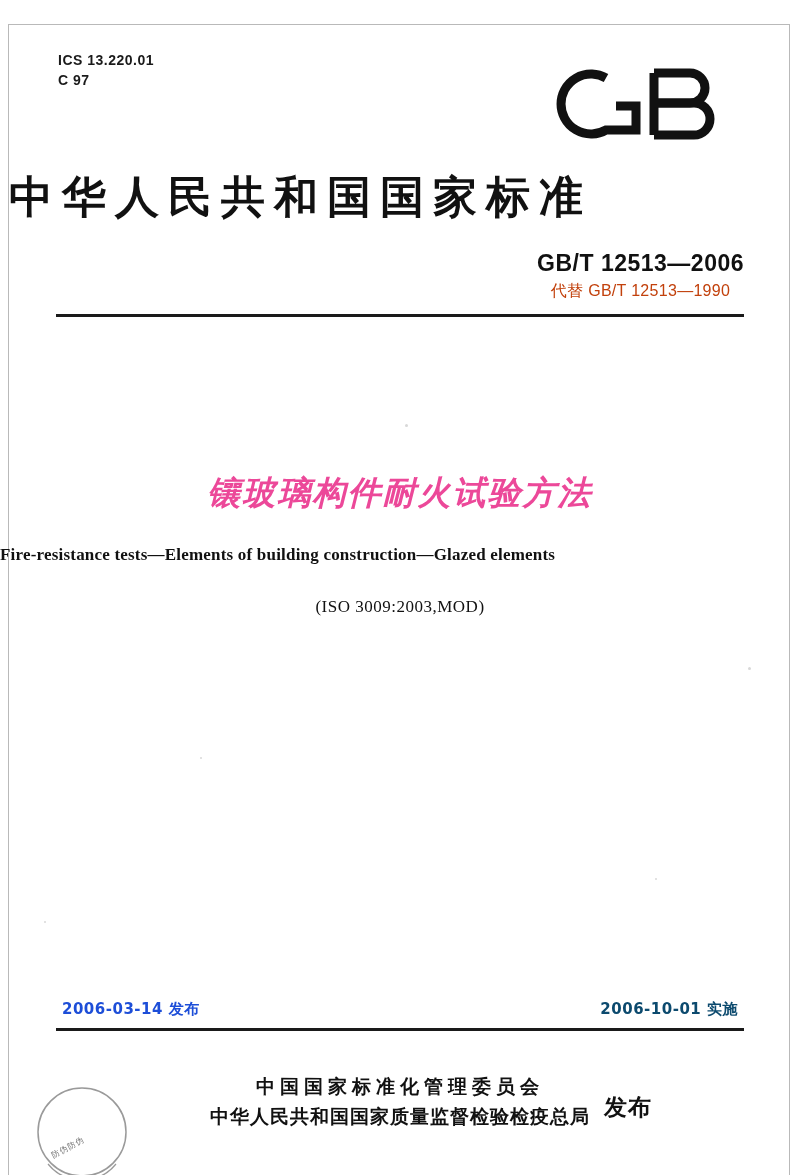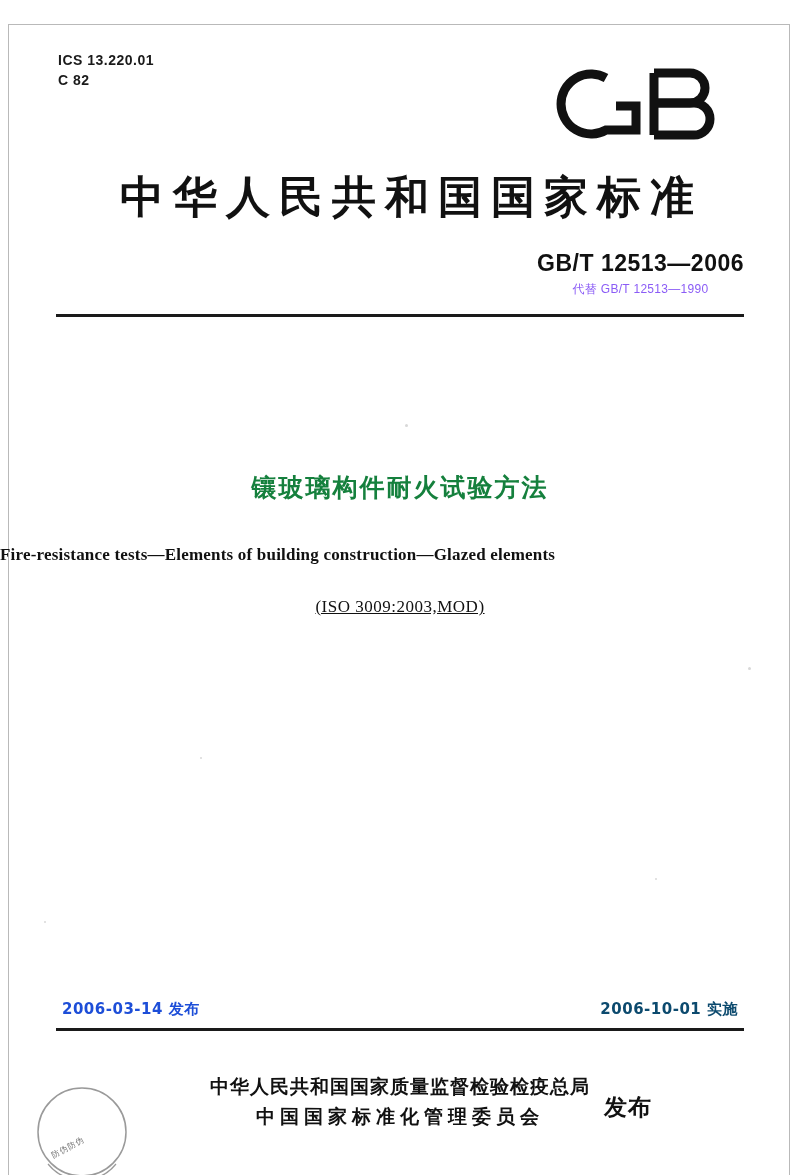--- a/index.html
+++ b/index.html
@@ -47,70 +47,71 @@
     top: 40px;
     width: 200px;
     height: 96px;
   }
 
   .cn-title {
     position: absolute;
     left: 0;
     right: 0;
     top: 152px;
-    text-align: center;
+    text-align: left;
     font-family: "DejaVu Sans", sans-serif;
     font-size: 44px;
     font-weight: bold;
     letter-spacing: 9px;
     color: #111111;
-    padding-left: 23px;
+    padding-left: 9px;
   }
 
   .std-no {
     position: absolute;
     right: 56px;
     top: 234px;
     text-align: center;
   }
   .std-no .main {
     font-family: "Liberation Sans", sans-serif;
     font-size: 23px;
     font-weight: bold;
     color: #111111;
     letter-spacing: 0.5px;
   }
   .std-no .sub {
     font-family: "Liberation Sans", sans-serif;
-    font-size: 12px;
-    color: #8b5cf6;
+    font-size: 16px;
+    color: #c2410c;
     margin-top: 4px;
     letter-spacing: 0.3px;
   }
 
   .rule-top {
     position: absolute;
     left: 56px;
     right: 56px;
     top: 298px;
     height: 3px;
     background: #1a1a1a;
   }
 
   .doc-title-cn {
     position: absolute;
     left: 0;
     right: 0;
     top: 455px;
     text-align: center;
     font-family: "DejaVu Sans", sans-serif;
-    font-size: 25px;
+    font-size: 33px;
     font-weight: bold;
     letter-spacing: 2px;
-    color: #15803d;
+    color: #ec4899;
+    font-style: italic;
   }
 
   .doc-title-en {
     position: absolute;
     left: 0;
     right: 0;
     top: 529px;
     text-align: left;
     font-family: "Liberation Serif", serif;
     font-size: 17px;
@@ -122,21 +123,20 @@
   .doc-iso {
     position: absolute;
     left: 0;
     right: 0;
     top: 581px;
     text-align: center;
     font-family: "Liberation Serif", serif;
     font-size: 17px;
     color: #111111;
     letter-spacing: 0.5px;
-    text-decoration: underline;
   }
 
   .rule-bottom {
     position: absolute;
     left: 56px;
     right: 56px;
     top: 1012px;
     height: 3px;
     background: #1a1a1a;
   }
@@ -223,21 +223,21 @@
   <div class="page-frame"></div>
 
   <div class="speck" style="left:405px; top:408px; width:3px; height:3px;"></div>
   <div class="speck" style="left:748px; top:651px; width:3px; height:3px;"></div>
   <div class="speck" style="left:200px; top:741px; width:2px; height:2px;"></div>
   <div class="speck" style="left:655px; top:862px; width:2px; height:2px;"></div>
   <div class="speck" style="left:44px; top:905px; width:2px; height:2px;"></div>
 
   <div class="ics-block">
     <div>ICS 13.220.01</div>
-    <div>C 82</div>
+    <div>C 97</div>
   </div>
 
   <div class="gb-logo">
     <svg viewBox="0 0 200 96" width="200" height="96" aria-hidden="true">
       <g fill="none" stroke="#111111" stroke-width="7">
 
         <path d="M62 22 A30 30 0 1 0 62 74 L62 74 L92 74 L92 50 L72 50" stroke-width="9" stroke-linecap="butt" stroke-linejoin="miter"></path>
 
         <path d="M110 17 L110 79" stroke-width="9"></path>
         <path d="M110 17 L146 17 A15 15 0 0 1 146 47 L110 47" stroke-width="9"></path>
@@ -258,22 +258,22 @@
   <div class="doc-title-cn">镶玻璃构件耐火试验方法</div>
   <div class="doc-title-en">Fire-resistance tests—Elements of building construction—Glazed elements</div>
   <div class="doc-iso">(ISO 3009:2003,MOD)</div>
 
   <div class="date-issue">2006-03-14 发布</div>
   <div class="date-effective">2006-10-01 实施</div>
 
   <div class="rule-bottom"></div>
 
   <div class="publisher">
+    <div class="line line2">中国国家标准化管理委员会</div>
     <div class="line">中华人民共和国国家质量监督检验检疫总局</div>
-    <div class="line line2">中国国家标准化管理委员会</div>
   </div>
   <div class="publish-word">发布</div>
 
   <div class="seal">
     <svg viewBox="0 0 92 92" width="92" height="92" aria-hidden="true">
       <circle cx="46" cy="46" r="44" fill="none" stroke="#9a9a9a" stroke-width="1.5"></circle>
       <path d="M12 78 A44 44 0 0 0 80 78" fill="none" stroke="#9a9a9a" stroke-width="1.2"></path>
     </svg>
   </div>
   <div class="seal-text">防伪防伪</div>

